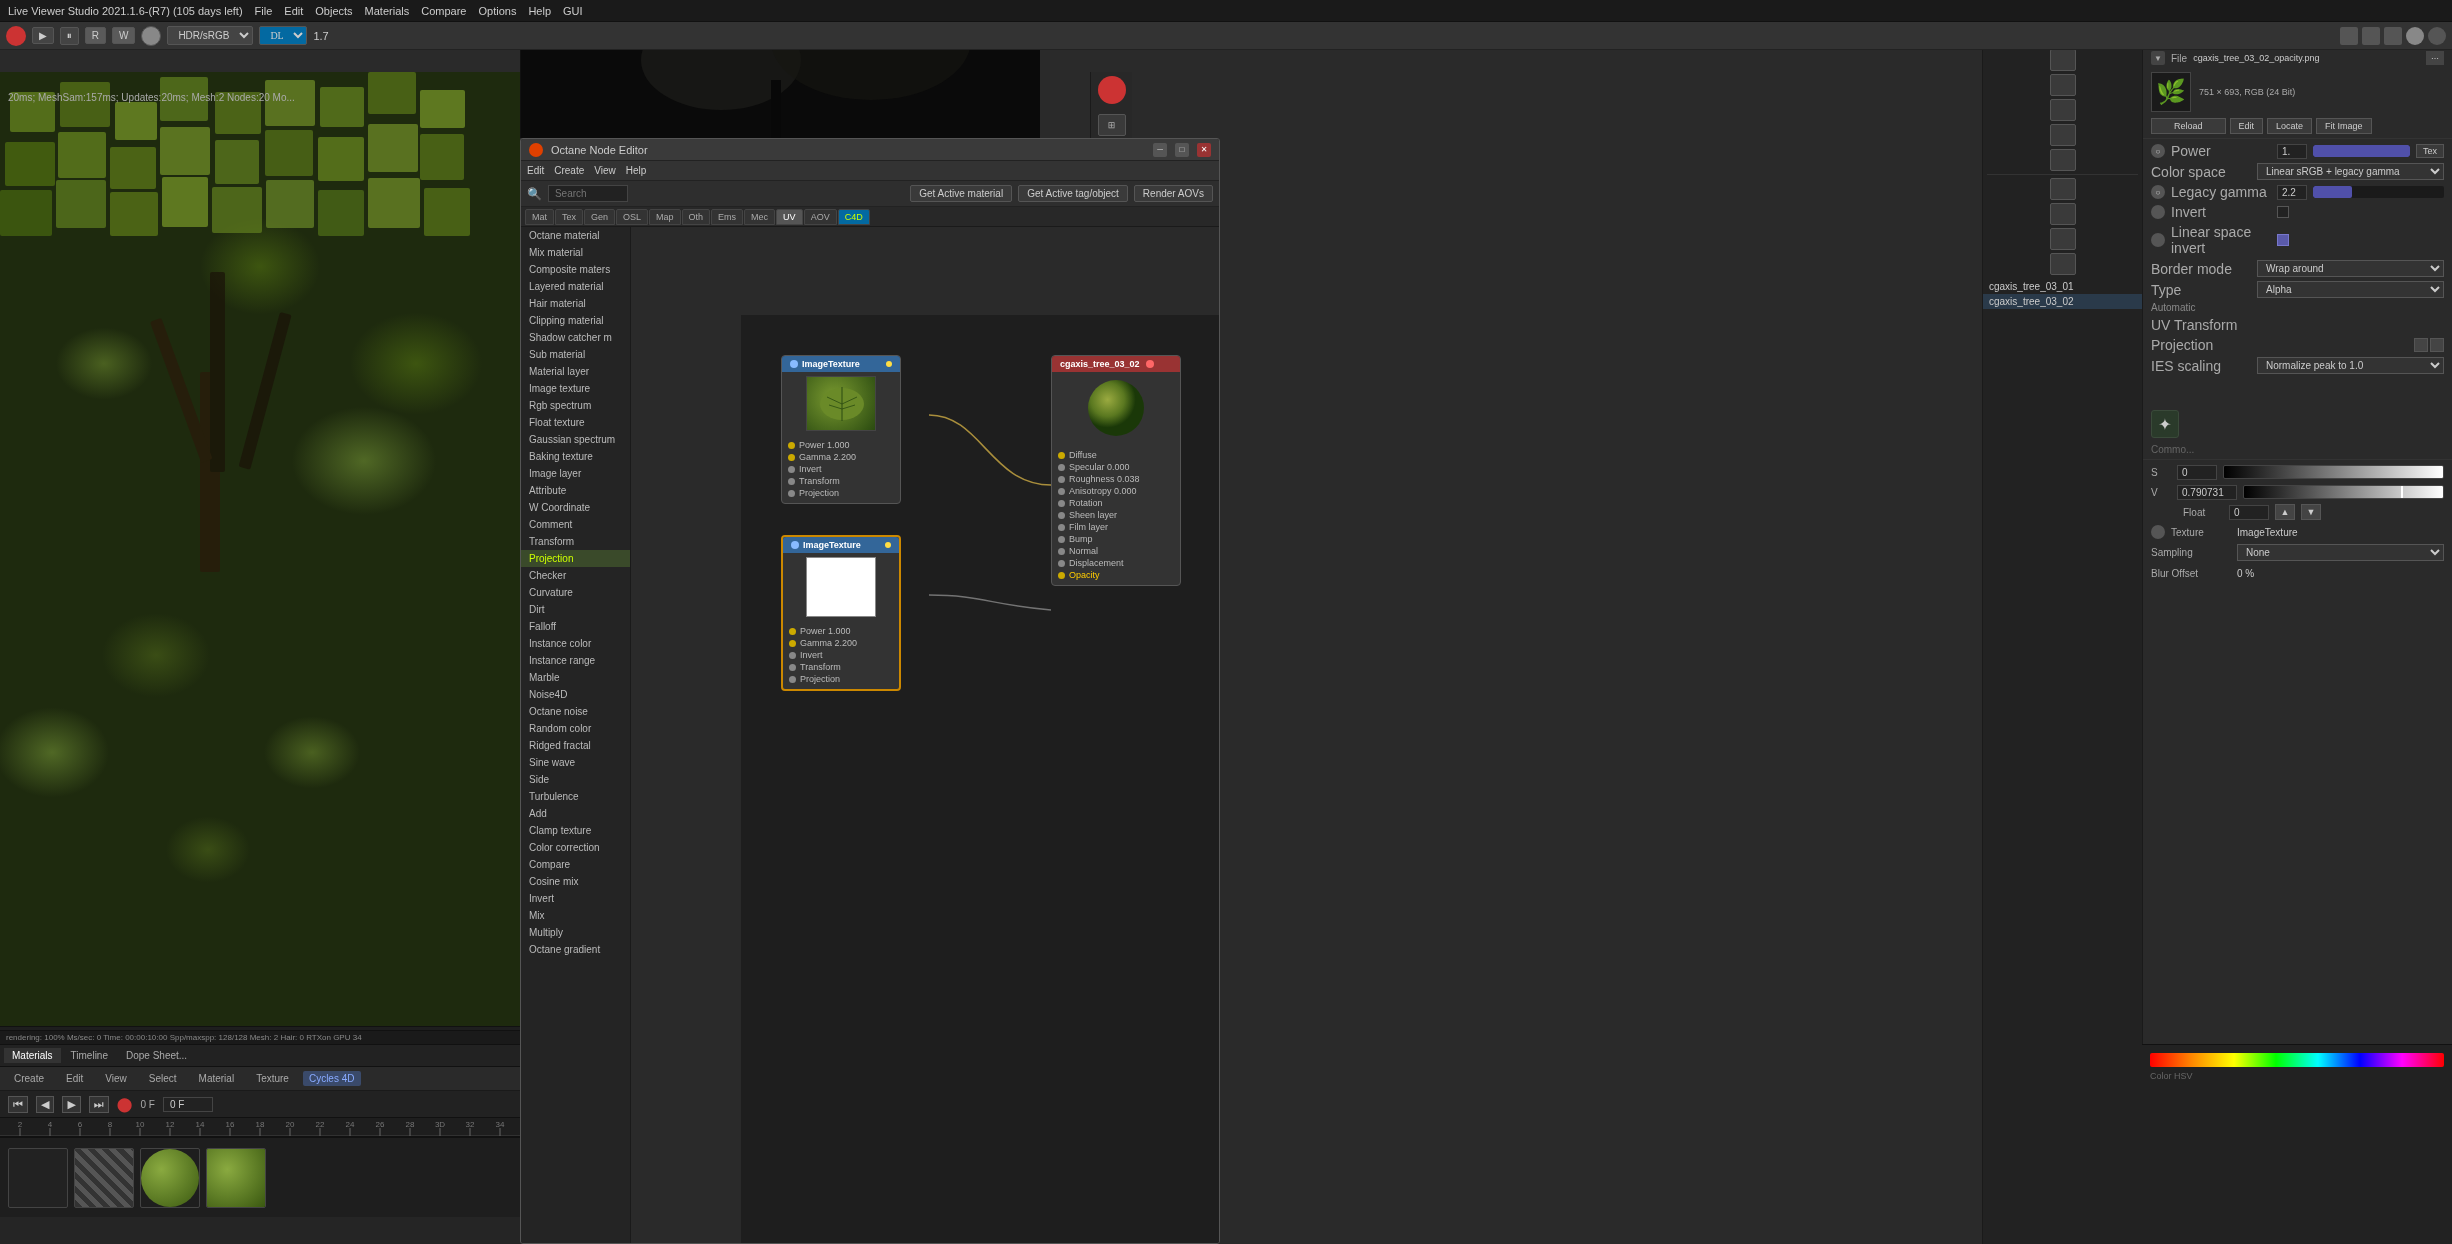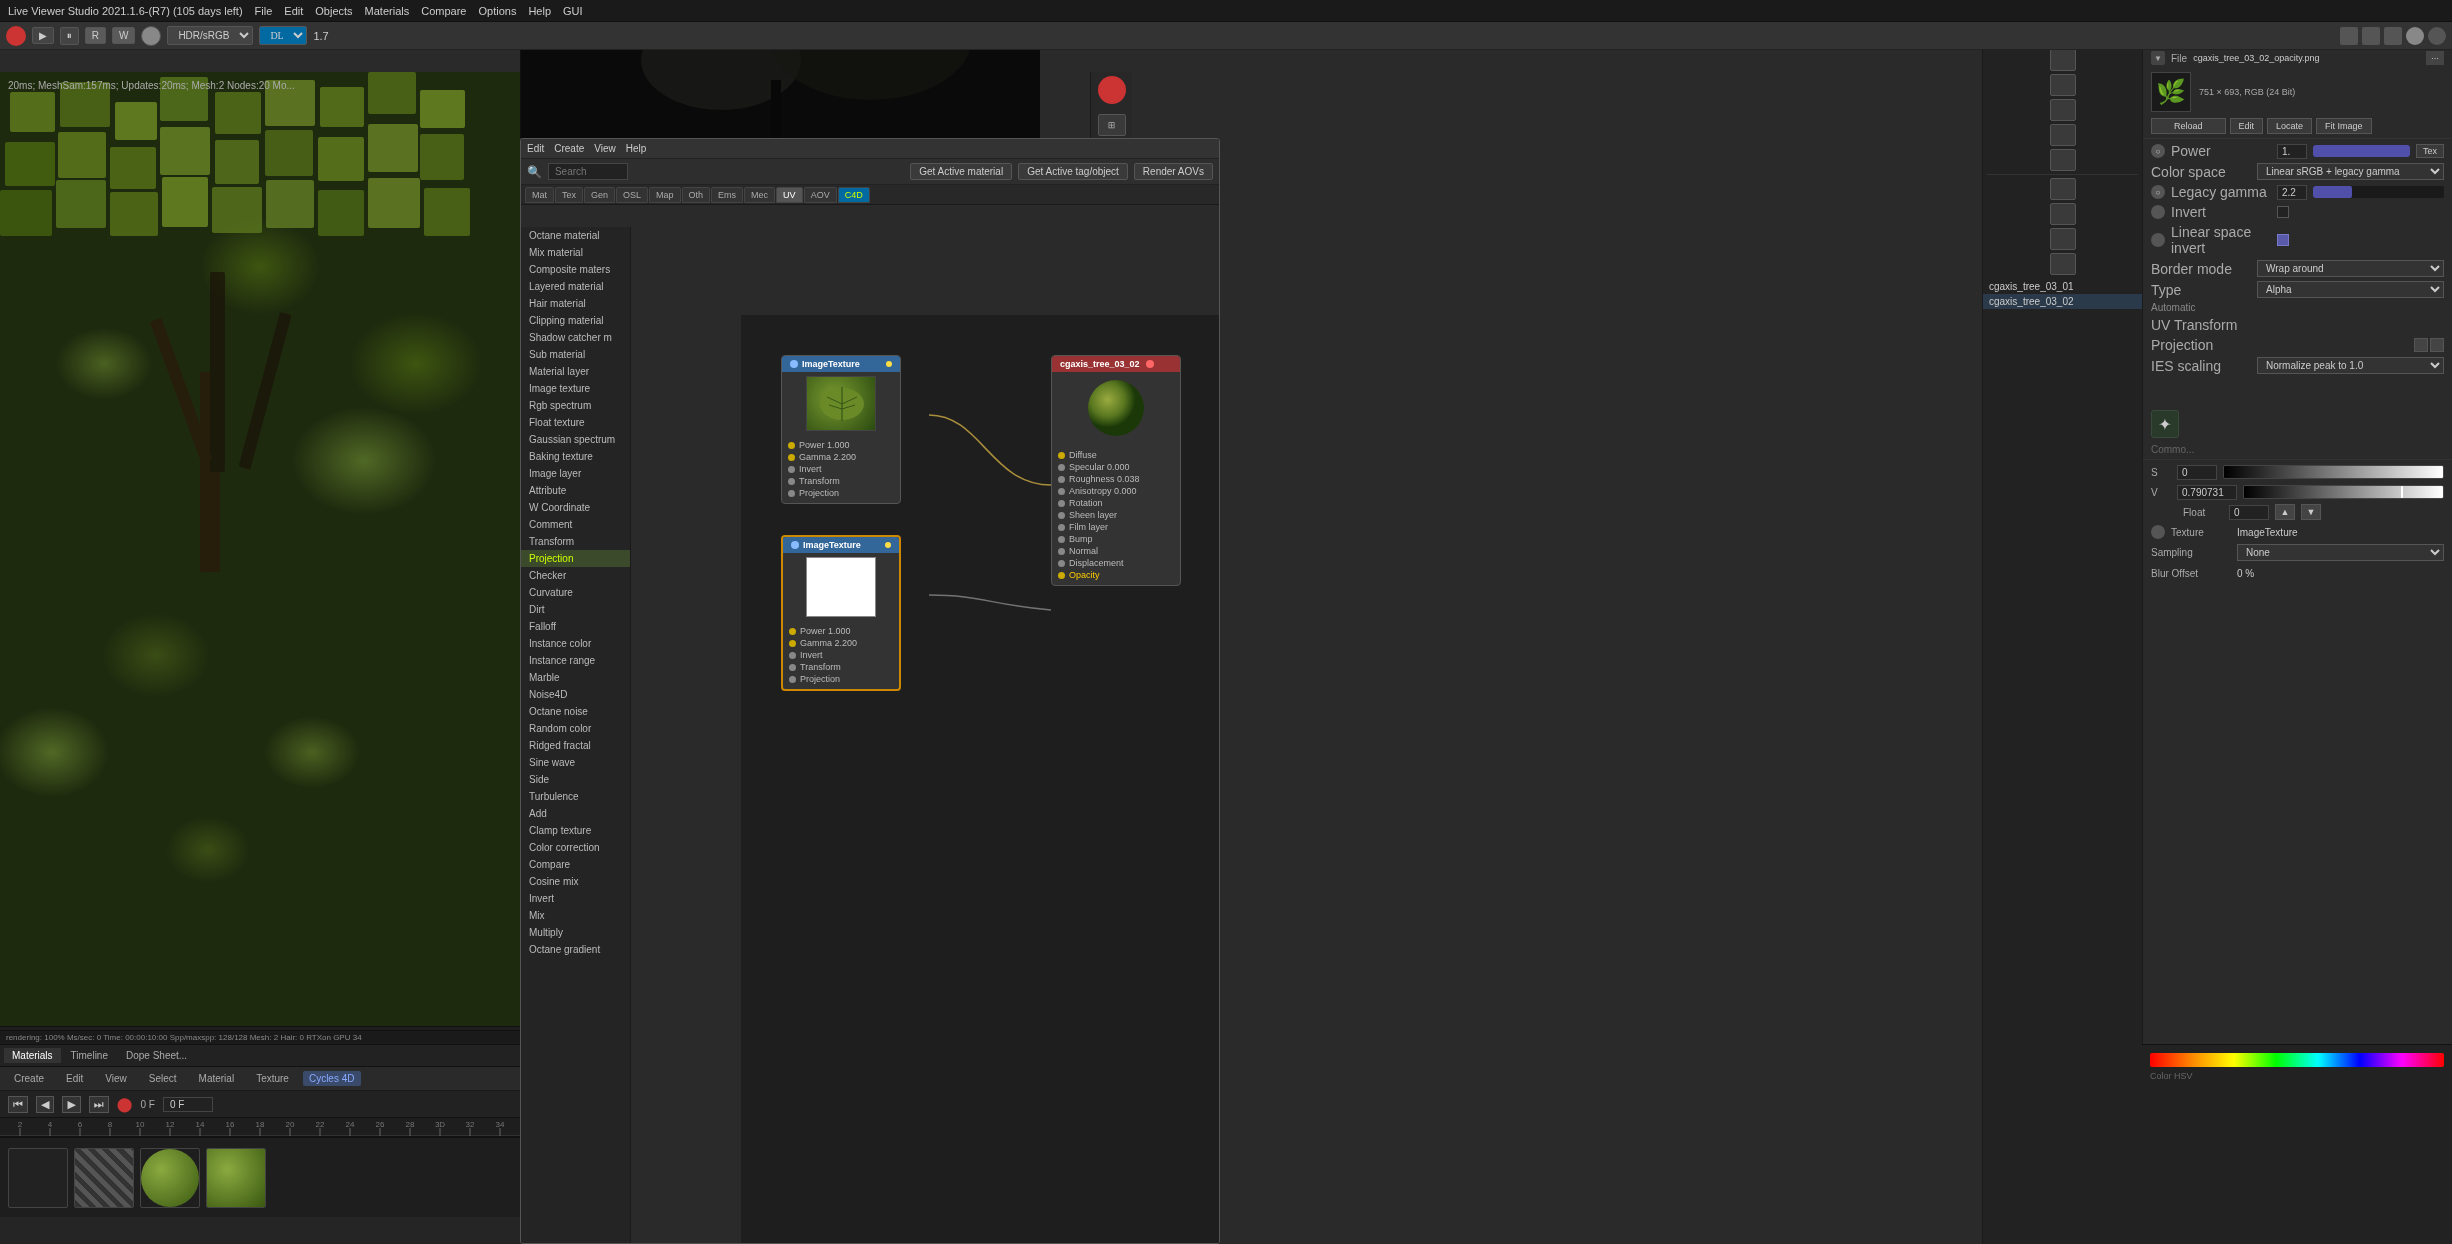--- a/index.html
+++ b/index.html
@@ -68,21 +68,21 @@
       position: absolute;
       top: 72px;
       left: 0;
       width: 520px;
       bottom: 200px;
       background: #1a1a1a;
       overflow: hidden;
     }
     .viewport-label {
       position: absolute;
-      top: 8px; left: 8px;
+      top: 20px; left: 8px;
       color: #fff;
       font-size: 11px;
     }
     
     .tree-bg {
       position: absolute;
       top: 0; left: 0; right: 0; bottom: 0;
       background: 
         radial-gradient(ellipse 80px 60px at 20% 30%, #4a6020 0%, transparent 60%),
         radial-gradient(ellipse 100px 80px at 50% 20%, #3d5510 0%, transparent 60%),
@@ -693,20 +693,27 @@
       <rect x="250" y="80" width="10" height="60" fill="#080808"></rect>
 
       <rect x="0" y="0" width="520" height="30" fill="#111108" opacity="0.5"></rect>
     </svg>
   </div>
   <span class="persp-label">Perspective</span>
 </div>
 
 <div class="node-editor">
 
+  <div class="node-editor-titlebar">
+    <span class="octane-icon"></span>
+    <span style="flex:1;font-size:11px;color:#ccc;">Octane Node Editor</span>
+    <span class="wm-min" style="background:#555;width:14px;height:14px;border-radius:2px;display:inline-flex;align-items:center;justify-content:center;font-size:8px;">─</span>
+    <span class="wm-max" style="background:#555;width:14px;height:14px;border-radius:2px;display:inline-flex;align-items:center;justify-content:center;font-size:8px;">□</span>
+    <span class="wm-close" style="width:14px;height:14px;border-radius:2px;background:#993333;display:inline-flex;align-items:center;justify-content:center;font-size:8px;color:#fff;">✕</span>
+  </div>
 
   <div class="ne-menubar">
     <span>Edit</span>
     <span>Create</span>
     <span>View</span>
     <span>Help</span>
   </div>
 
   <div class="ne-toolbar">
     <span style="font-size:12px;color:#888;">🔍</span>

